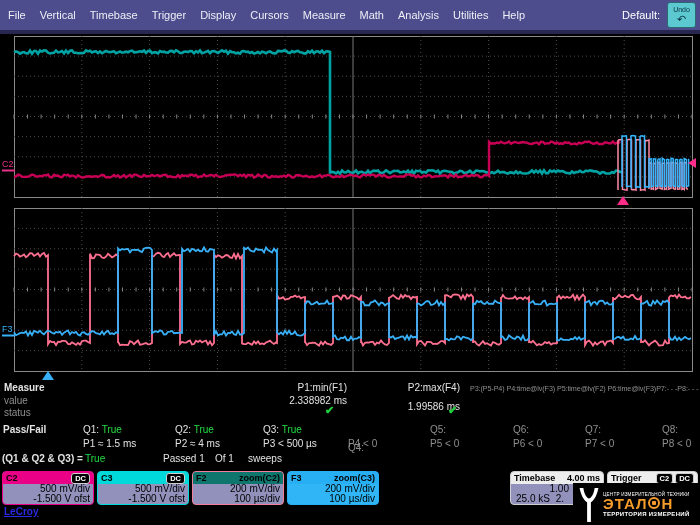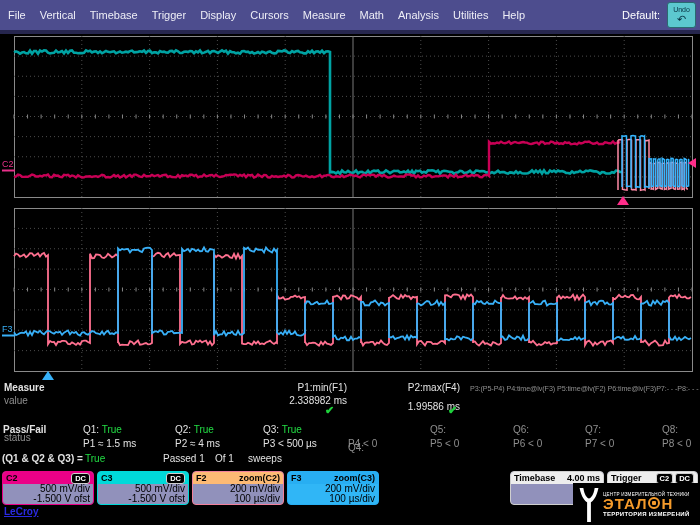--- a/index.html
+++ b/index.html
@@ -236,21 +236,21 @@
         <span class="u-label">Undo</span>
         <span class="u-arrow">↶</span>
       </button>
     </div>
   </div>
   <div class="menustrip"></div>
 
   <div class="measure-block" id="measure-block">
       <div class="mt bold" style="left: 4px; top: 0px;">Measure</div>
       <div class="mg" style="left: 4px; top: 13px;">value</div>
-      <div class="mg" style="left: 4px; top: 25px; margin-top: 25px;">status</div>
+      <div class="mg" style="left: 4px; top: 25px;">status</div>
       <div class="mt right" style="left: 237px; top: 0px; width: 110px;">P1:min(F1)</div>
       <div class="mt right" style="left: 237px; top: 13px; width: 110px;">2.338982 ms</div>
       <div class="m-check" style="left: 325px; top: 22px;">✔</div>
       <div class="mt right" style="left: 350px; top: 0px; width: 110px;">P2:max(F4)</div>
       <div class="mt right" style="left: 350px; top: 19px; width: 110px;">1.99586 ms</div>
       <div class="m-check" style="left: 448px; top: 22px;">✔</div>
       <div class="m-inactive" style="left: 470px; top: 2px; right: 3px;">
         <span>P3:(P5-P4) P4:time@lv(F3) P5:time@lv(F2) P6:time@lv(F3)</span>
         <span>P7:- - -</span>
         <span>P8:- - -</span>
@@ -280,20 +280,27 @@
       <div class="mt" style="left: 215px; top: 31px;">Of 1</div>
       <div class="mt" style="left: 248px; top: 31px;">sweeps</div>
     </div>
 
   <div class="desc-row" id="desc-row">
     <div class="dbox" style="left:510px;width:94px;background:#9191bb;border-color:#cfcfcf;">
       <div class="dhead whead">
         <span>Timebase</span>
         <span>4.00 ms</span>
       </div>
+      <div class="dbody">
+        <div class="tb1">1.00</div>
+        <div class="tb2">
+          <span>25.0 kS</span>
+          <span>2.</span>
+        </div>
+      </div>
     </div>
     <div class="dbox" style="left:607px;width:91px;background:#9191bb;border-color:#cfcfcf;">
       <div class="dhead whead">
         <span>Trigger</span>
         <span class="badges" id="trig-badges">
             <span class="badge">C2</span>
             <span class="badge">DC</span>
           </span>
       </div>
       <div class="dbody"></div>
@@ -312,21 +319,21 @@
         <div class="dhead" style="background: rgb(0, 217, 217);">
           <span>C3</span>
           <span class="badge">DC</span>
         </div>
         <div class="dbody">
           <div class="" style="position: static;">500 mV/div</div>
           <div class="" style="position: static;">-1.500 V ofst</div>
         </div>
       </div>
       <div class="dbox" style="left: 192px; width: 92px; background: rgb(145, 145, 187); border-color: rgb(242, 128, 156);">
-        <div class="dhead" style="background: #fdba74; gap: 16px;">
+        <div class="dhead" style="background: #0f766e; gap: 16px;">
           <span>F2</span>
           <span>zoom(C2)</span>
         </div>
         <div class="dbody">
           <div class="" style="position: static;">200 mV/div</div>
           <div class="" style="position: static;">100 µs/div</div>
         </div>
       </div>
       <div class="dbox" style="left: 287px; width: 92px; background: rgb(48, 182, 246); border-color: rgb(40, 174, 242);">
         <div class="dhead" style="background: rgb(40, 174, 242);">

